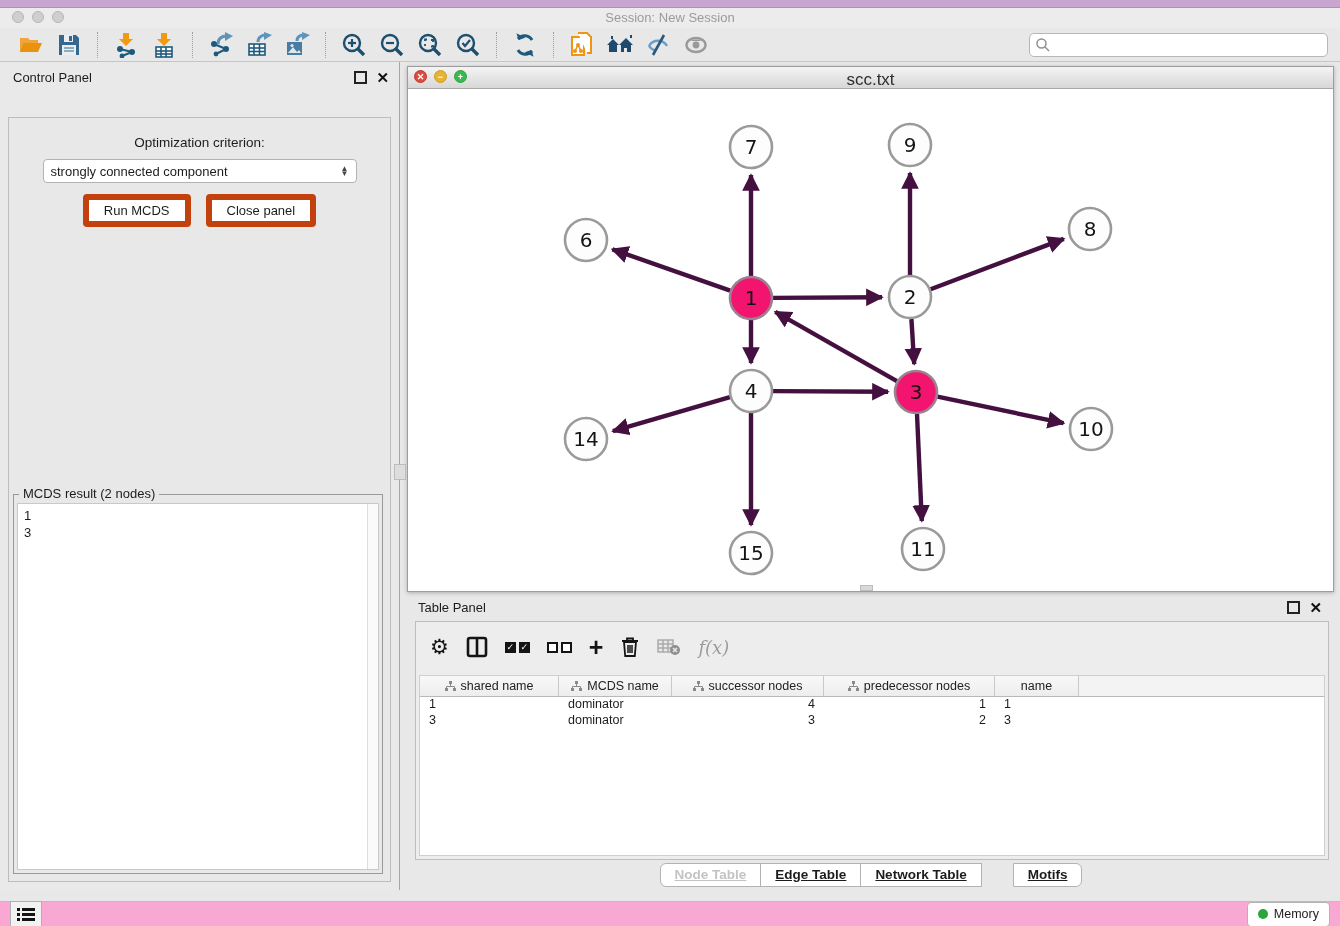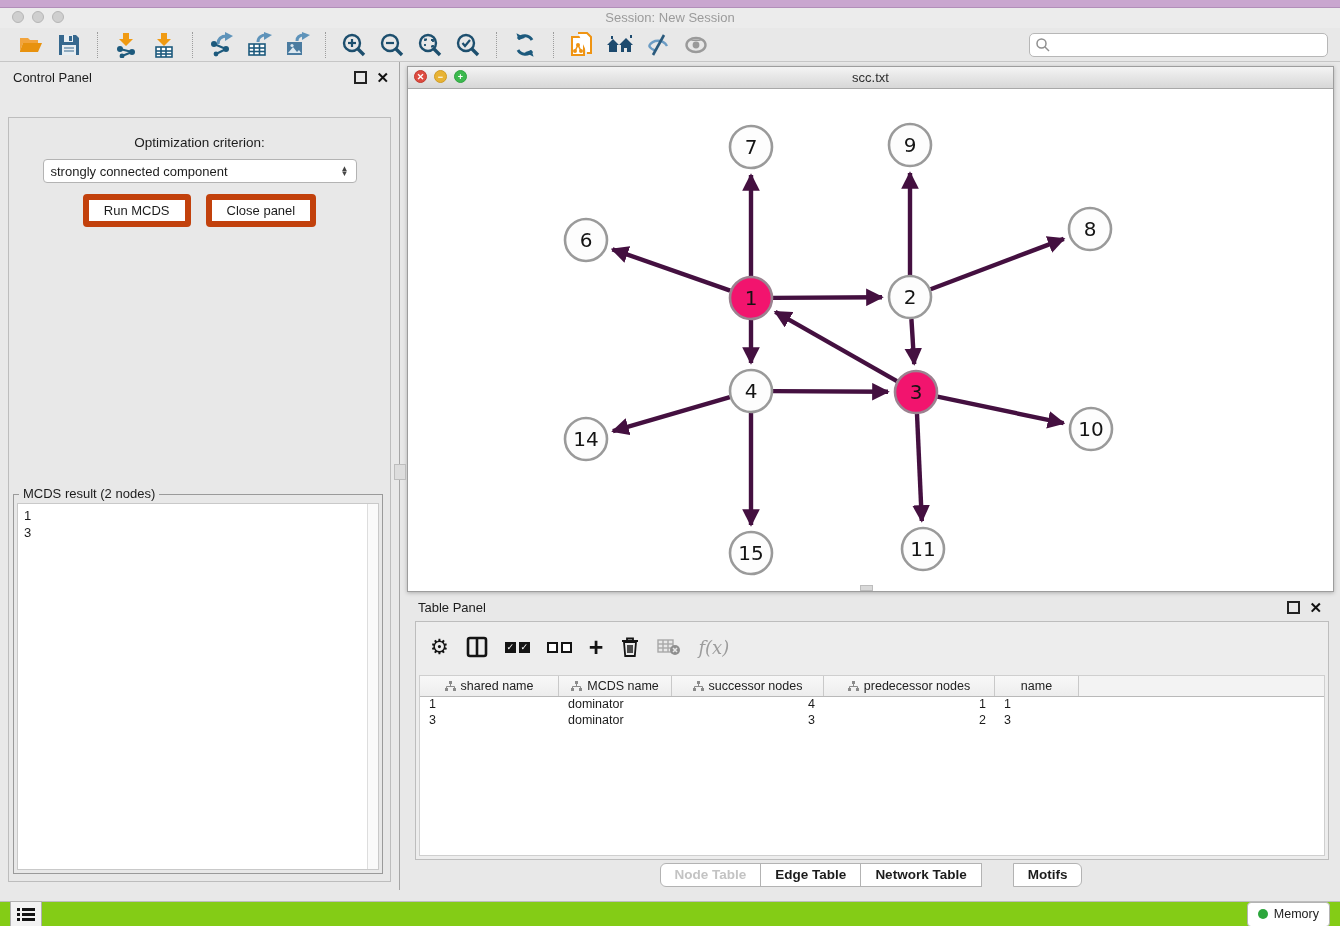--- a/index.html
+++ b/index.html
@@ -48,21 +48,21 @@
   
   .net-window{position:absolute;left:407px;top:66px;width:927px;height:526px;background:#fff;
               border:1px solid #9d9d9d;box-sizing:border-box;box-shadow:0 1px 4px rgba(0,0,0,.25);}
   .net-titlebar{position:relative;height:21px;background:linear-gradient(#f4f4f4,#d7d7d7);border-bottom:1px solid #a8a8a8;}
   .tl-group{position:absolute;left:6px;top:3px;display:flex;gap:7px;}
   .tl{width:13px;height:13px;border-radius:50%;display:flex;align-items:center;justify-content:center;
       font-size:9px;font-weight:bold;color:#fff;box-sizing:border-box;}
   .tl-close{background:#de4b40;border:1px solid #c0392e;}
   .tl-min{background:#e8b334;border:1px solid #cf9c25;}
   .tl-max{background:#3cb94e;border:1px solid #2fa340;}
-  .net-title{position:absolute;left:0;right:0;top:3px;text-align:center;font-size:13px;color:#2e2e2e;}
+  .net-title{position:absolute;left:0;right:0;top:3px;text-align:center;font-size:17px;color:#2e2e2e;}
   .net-canvas{position:absolute;top:21px;left:0;right:0;bottom:0;}
   .grab-h{position:absolute;bottom:0;left:452px;width:13px;height:6px;background:#d9d9d9;border:1px solid #bdbdbd;box-sizing:border-box;}
   .grab-v{position:absolute;left:394px;top:464px;width:12px;height:16px;background:#ddd;border:1px solid #bdbdbd;box-sizing:border-box;z-index:5;}
 
   
   .table-panel{position:absolute;left:407px;top:595px;width:927px;height:293px;}
   .tp-head{position:absolute;top:5px;left:11px;right:12px;display:flex;align-items:center;font-size:13px;}
   .tp-box{position:absolute;top:26px;left:8px;right:5px;bottom:28px;background:#ededed;border:1px solid #bdbdbd;}
   .tp-toolbar{position:absolute;top:0;left:0;right:0;height:50px;display:flex;align-items:center;padding-left:14px;}
   .tp-tbtn{margin-right:17px;display:flex;align-items:center;justify-content:center;height:28px;}
@@ -73,27 +73,27 @@
   .chk{width:11px;height:11px;box-sizing:border-box;display:flex;align-items:center;justify-content:center;}
   .chk.filled{background:#141414;color:#fff;font-size:9px;}
   .chk.empty{border:2px solid #141414;background:#fff;}
   .table-wrap{position:absolute;top:53px;left:3px;right:3px;bottom:3px;background:#fff;border:1px solid #cfcfcf;overflow:hidden;}
   .thead{display:flex;background:#f3f3f3;border-bottom:1px solid #b9b9b9;}
   .th{box-sizing:border-box;border-right:1px solid #c9c9c9;height:20px;display:flex;align-items:center;
       justify-content:center;gap:5px;font-size:12.5px;color:#222;background:linear-gradient(#f8f8f8,#ededed);}
   .trow{display:flex;height:16px;font-size:12.5px;}
   .td{box-sizing:border-box;padding:0 9px;overflow:hidden;white-space:nowrap;}
   .tp-tabs{position:absolute;left:0;right:0;bottom:1px;display:flex;justify-content:center;}
-  .tp-tab{background:#fff;border:1px solid #b3b3b3;padding:3px 14px 4px;font-size:13.5px;font-weight:bold;margin-right:-1px;}
+  .tp-tab{background:#fff;border:1px solid #b3b3b3;padding:3px 14px 4px;font-size:13.5px;font-weight:bold;margin-right:-1px;text-decoration:underline;}
   .tp-tab.first{border-radius:6px 0 0 6px;}
   .tp-tab.last{border-radius:0 6px 6px 0;margin-left:32px;}
   .tp-tab.sel{color:#c3c3c3;font-weight:bold;}
 
   
-  .statusbar{position:absolute;left:0;right:0;bottom:0;height:19px;background:#84cc16;border-top:1px solid #bdbdbd;
+  .statusbar{position:absolute;left:0;right:0;bottom:0;height:19px;background:#f9a8d4;border-top:1px solid #bdbdbd;
              display:flex;align-items:center;padding:12px 10px;box-sizing:border-box;}
   .list-btn{width:30px;height:24px;background:#f2f2f2;border:1px solid #b0b0b0;display:flex;align-items:center;justify-content:center;}
   .memory-btn{margin-left:auto;height:23px;background:#fff;border:1px solid #b3b3b3;border-radius:4px;
               display:flex;align-items:center;gap:6px;padding:0 10px;font-size:12.5px;}
   .mem-dot{width:10px;height:10px;border-radius:50%;background:#2ca63c;}
 </style>
 </head>
 <body>
 
 <div class="app">

